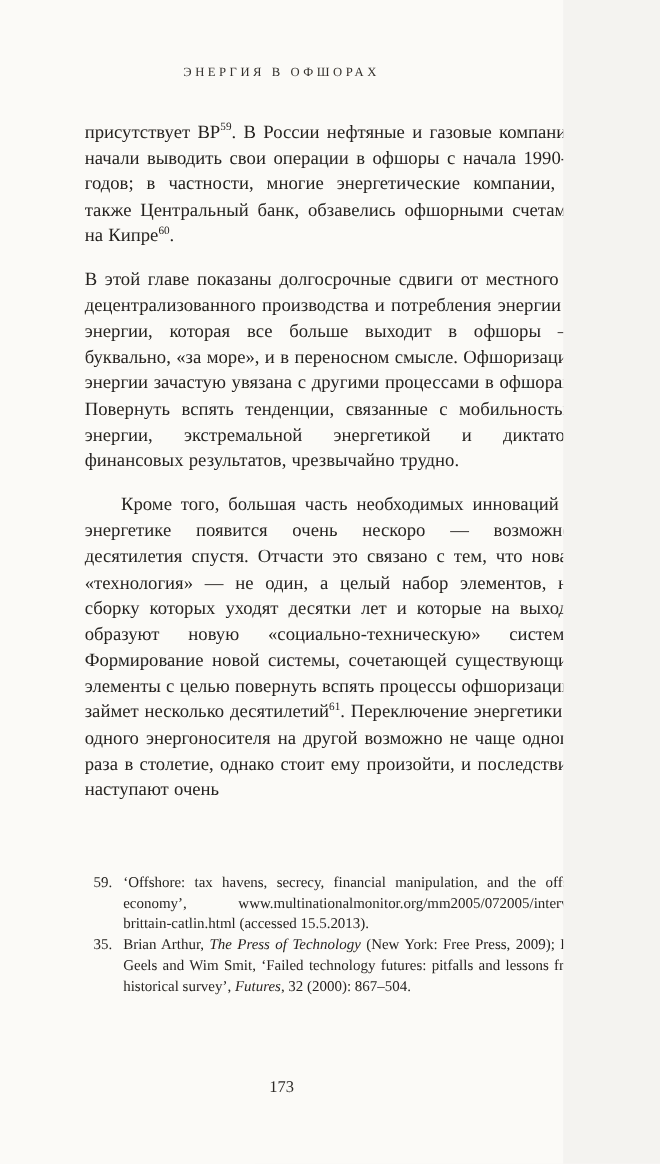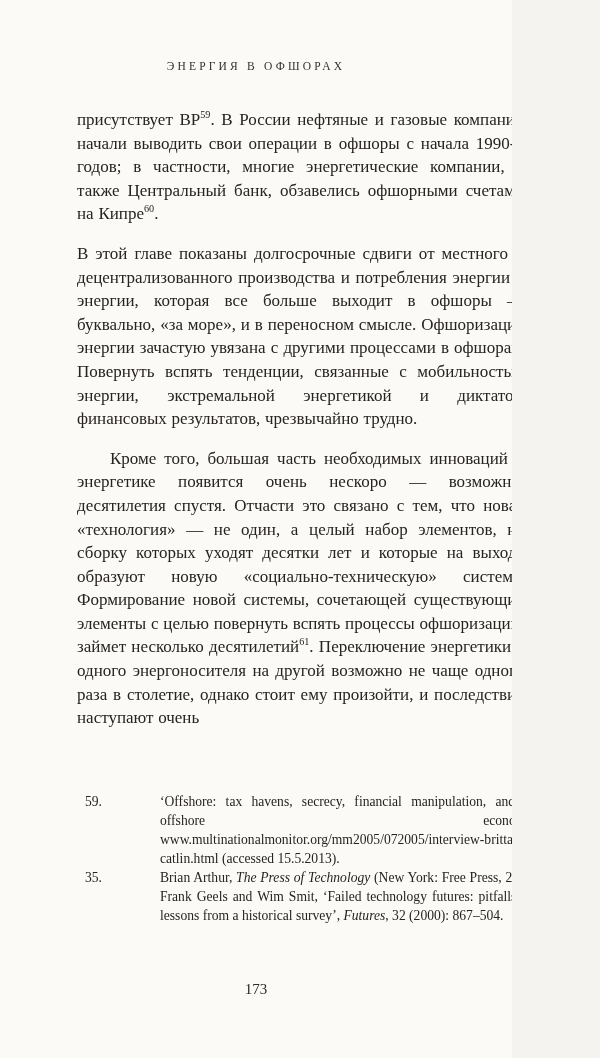--- a/index.html
+++ b/index.html
@@ -66,21 +66,20 @@
   .footnotes {
     position: absolute;
     top: 792px;
     left: 85px;
     width: 456px;
     font-size: 13.6px;
     line-height: 19px;
   }
   .footnote {
     display: flex;
-    gap: 48px;
   }
   .fn-num {
     width: 27px;
     flex-shrink: 0;
   }
   .fn-text {
     flex: 1;
     text-align: justify;
   }
   .page-number {

